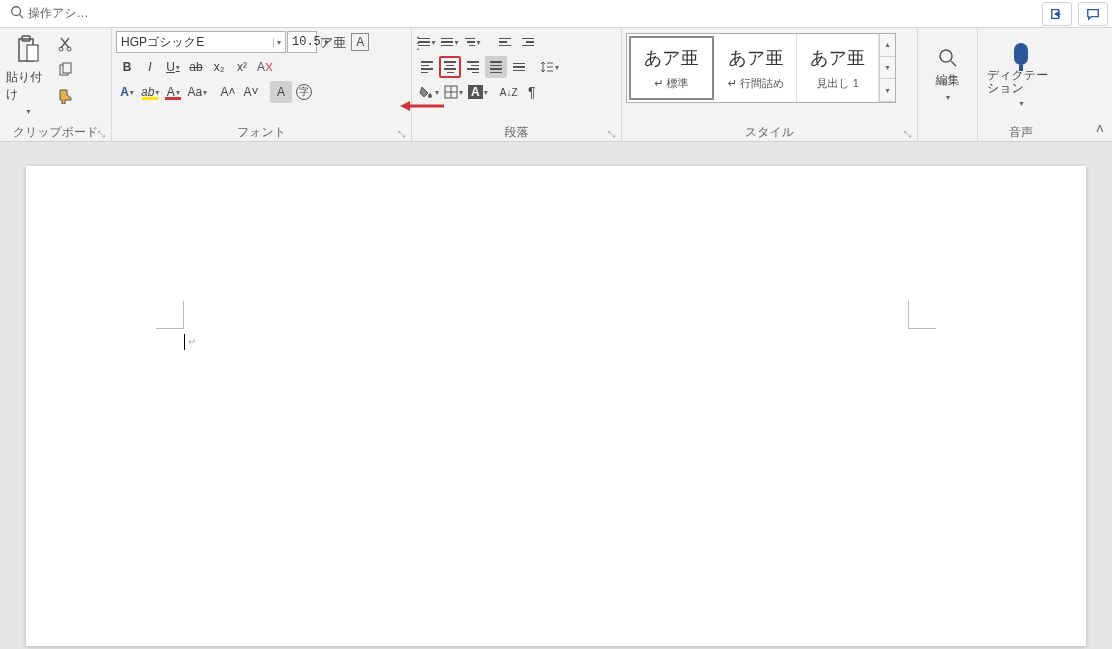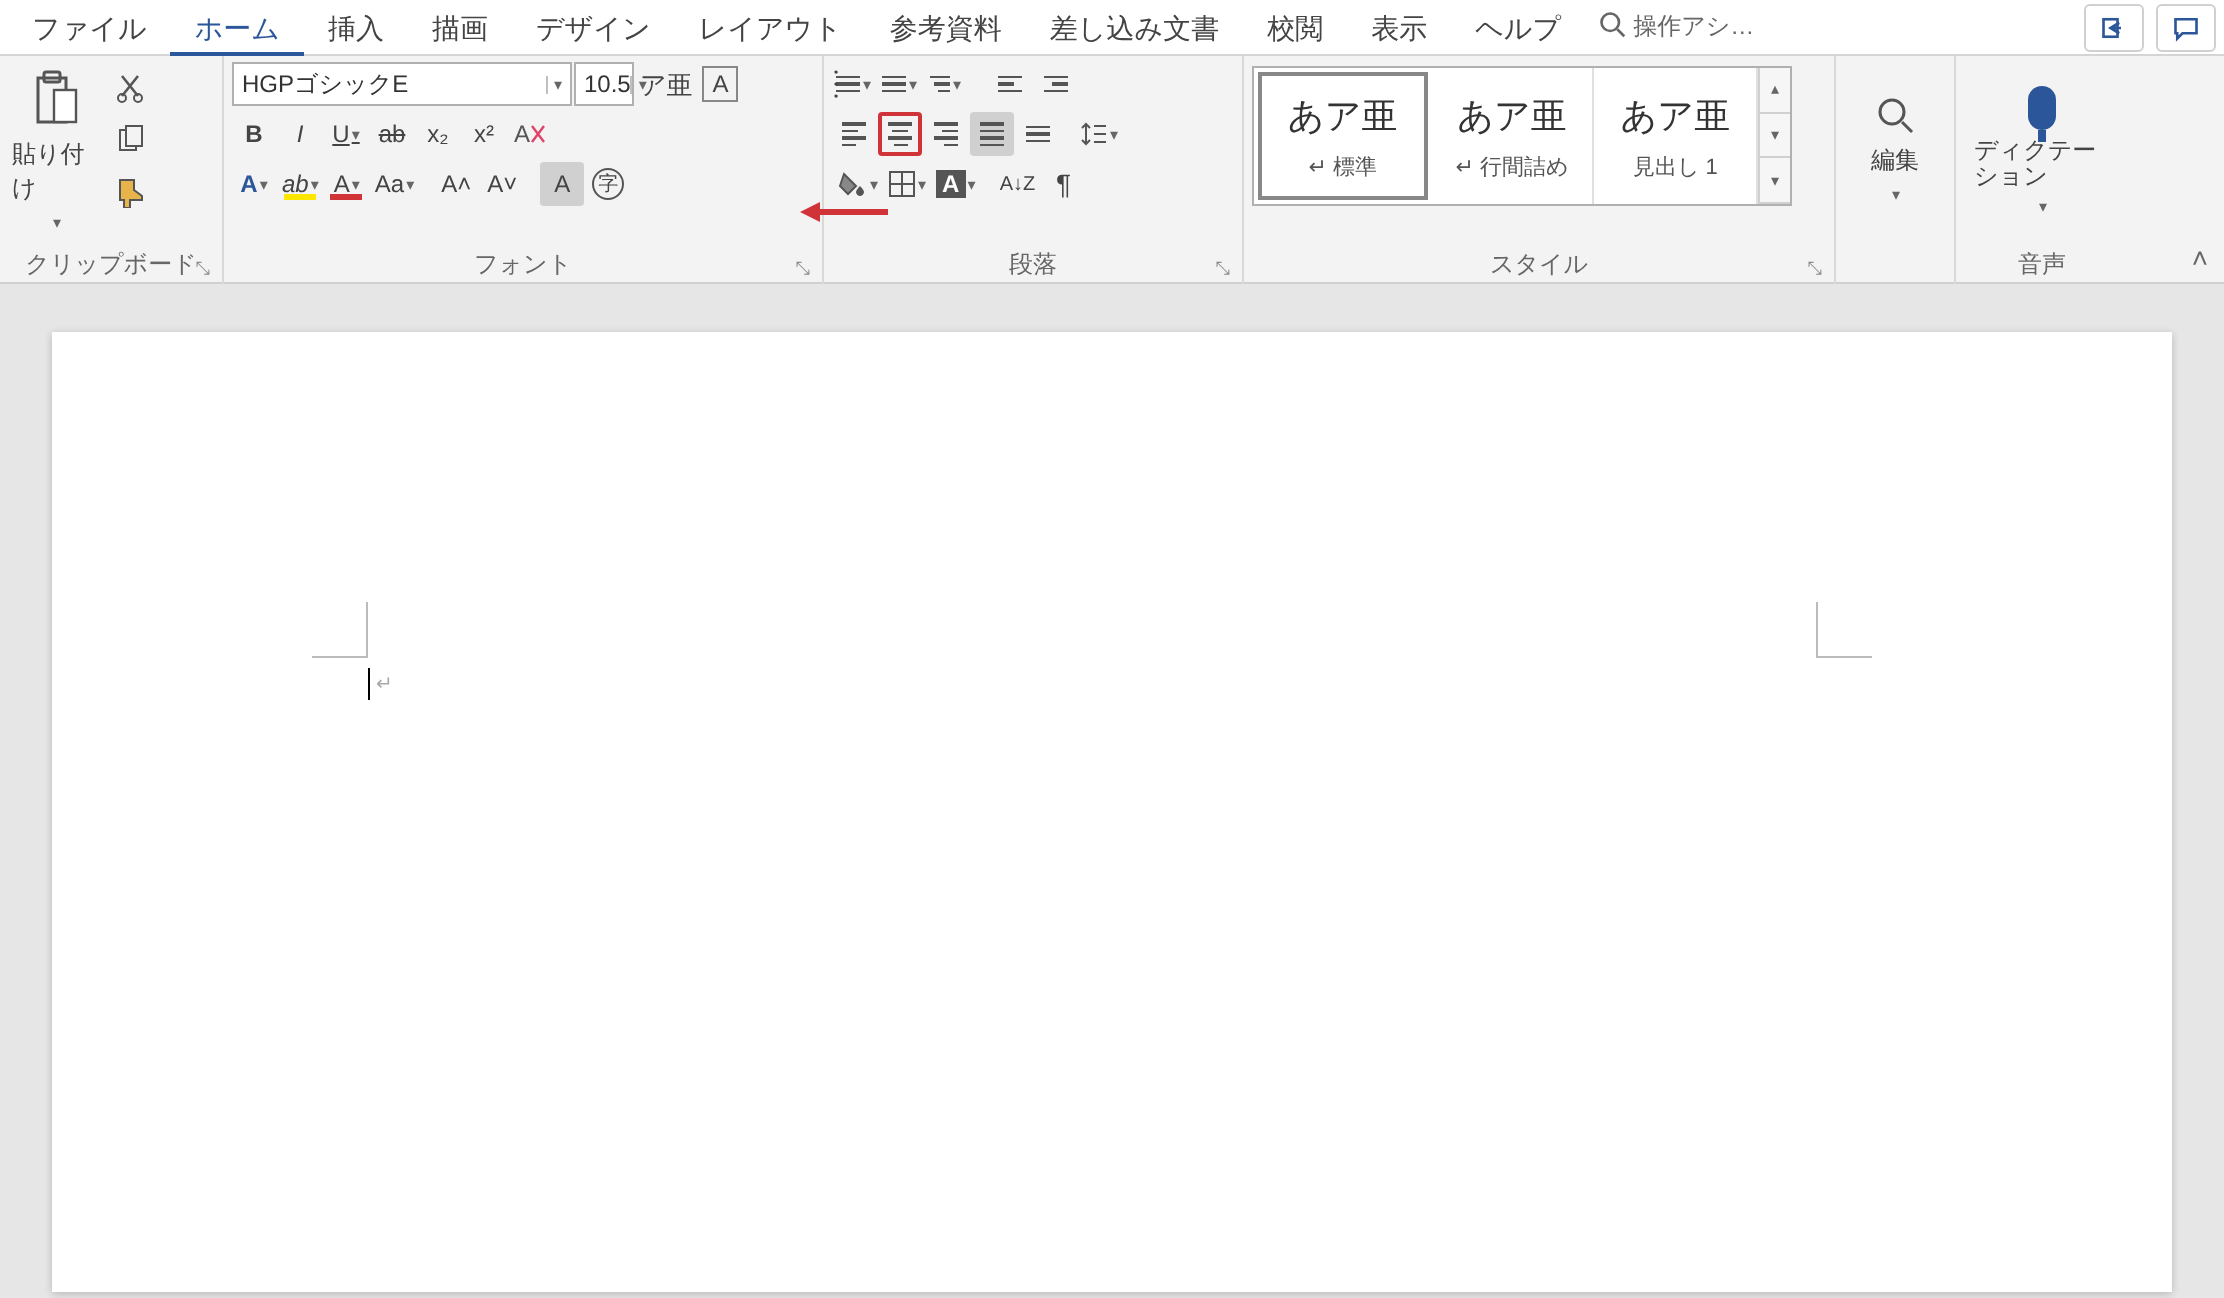--- a/index.html
+++ b/index.html
@@ -302,33 +302,20 @@
       width: 4px;
       height: 6px;
       background: #2b579a;
     }
     .search-icon svg { width: 14px; height: 14px; }
   </style>
 </head>
 <body>
 
 <div class="menubar">
-  <div id="tabs-container" style="display:flex;">
-      <div class="tab">ファイル</div>
-      <div class="tab active">ホーム</div>
-      <div class="tab">挿入</div>
-      <div class="tab">描画</div>
-      <div class="tab">デザイン</div>
-      <div class="tab">レイアウト</div>
-      <div class="tab">参考資料</div>
-      <div class="tab">差し込み文書</div>
-      <div class="tab">校閲</div>
-      <div class="tab">表示</div>
-      <div class="tab">ヘルプ</div>
-    </div>
   <div class="search-area">
     <span class="search-icon">
       <svg viewBox="0 0 16 16">
           <circle cx="7" cy="7" r="5" fill="none" stroke="#666" stroke-width="1.5"></circle>
           <line x1="11" y1="11" x2="15" y2="15" stroke="#666" stroke-width="1.5"></line>
         </svg>
     </span>
     <span>操作アシ…</span>
   </div>
   <div class="spacer"></div>
@@ -386,21 +373,21 @@
   </div>
 
   <div class="group" style="width:300px;">
     <div class="group-body col" style="gap:3px;">
       <div class="row">
         <div class="font-combo font-name">
           <span style="flex:1;">HGPゴシックE</span>
           <span class="combo-arrow">▾</span>
         </div>
         <div class="font-combo font-size">
-          <span style="flex:1;">10.5</span>
+          <span style="flex:1;font-family:Liberation Mono, monospace;">10.5</span>
           <span class="combo-arrow">▾</span>
         </div>
         <div class="btn" style="font-size:13px;line-height:9px;flex-direction:column;">
           <span>ア亜</span>
         </div>
         <div class="btn">
           <span class="boxA">A</span>
         </div>
       </div>
       <div class="row">

